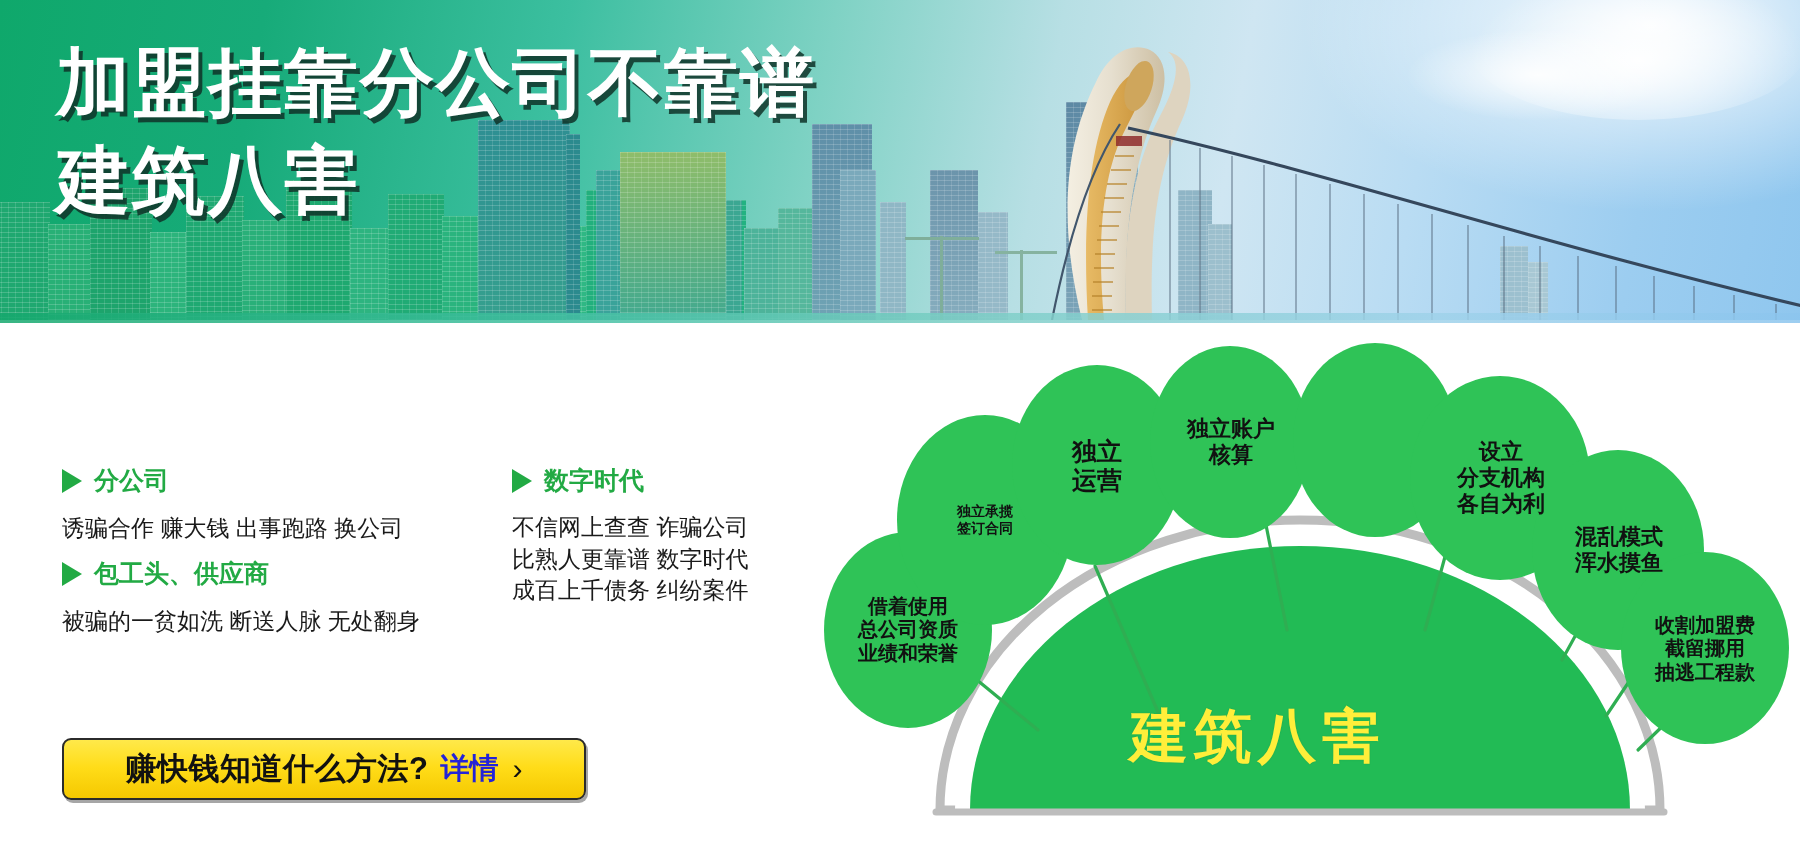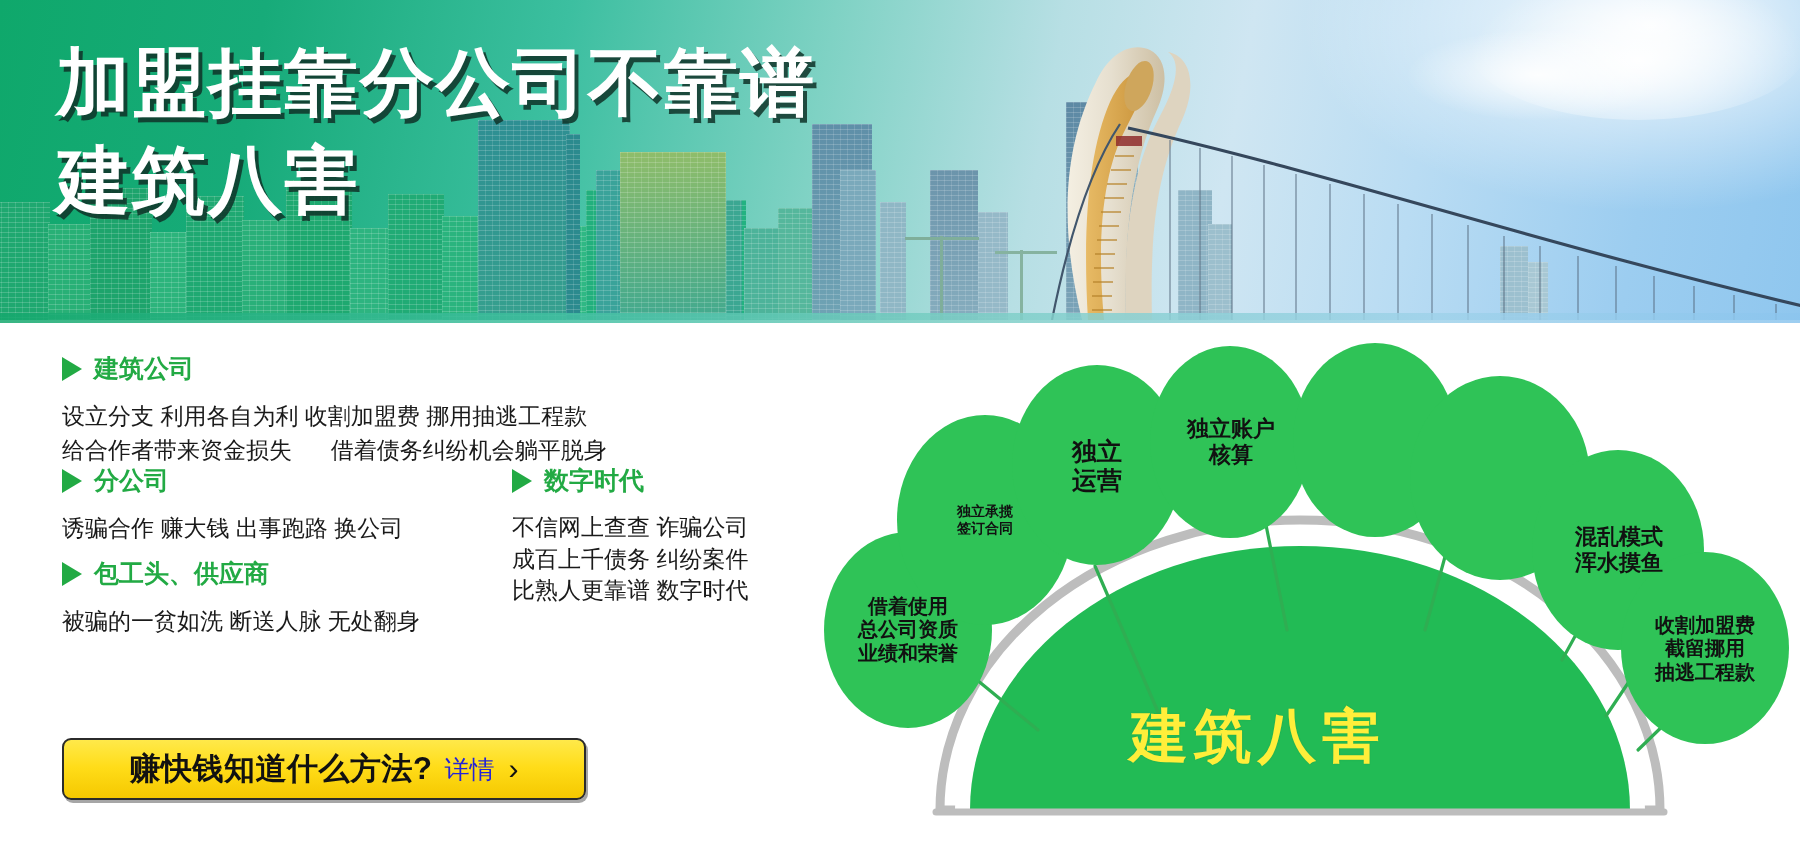--- a/index.html
+++ b/index.html
@@ -39,21 +39,21 @@
   .grp-head{display:flex;align-items:center;gap:12px;}
   .tri{width:0;height:0;border-left:20px solid #22aa44;border-top:12px solid transparent;border-bottom:12px solid transparent;}
   .grp-title{font-size:25px;font-weight:bold;color:#22aa44;white-space:nowrap;}
   .grp-line{font-size:23px;color:#1a1a1a;white-space:nowrap;line-height:1.38;}
 
   
   .cta{position:absolute;left:62px;top:406px;width:520px;height:58px;border-radius:9px;
        border:2px solid #2b2b2b;background:linear-gradient(to bottom,#ffe94a 0%,#ffdc18 48%,#f5c800 100%);
        display:flex;align-items:center;justify-content:center;box-shadow:2px 3px 0 rgba(0,0,0,.35);}
   .cta-main{font-size:31px;font-weight:bold;color:#111;letter-spacing:.5px;}
-  .cta-link{font-size:25px;font-weight:normal;color:#2323d8;margin-left:12px;}
+  .cta-link{font-size:29px;font-weight:bold;color:#2323d8;margin-left:12px;}
   .cta-chev{font-size:30px;color:#111;margin-left:14px;font-weight:300;}
 
   
   .diagram{position:absolute;left:800px;top:330px;width:1000px;height:514px;}
   .diagram svg{position:absolute;left:0;top:0;}
   .bub{position:absolute;border-radius:50%;background:#2fc357;display:flex;align-items:center;justify-content:center;
        text-align:center;color:#111;font-weight:bold;line-height:1.18;}
   .arch-label{position:absolute;font-size:58px;font-weight:bold;color:#ffee3a;letter-spacing:6px;
        text-shadow:0 0 2px rgba(0,0,0,.10);}
 </style>
@@ -253,32 +253,20 @@
 
     <div class="hero-titles">
       <div class="t1">加盟挂靠分公司不靠谱</div>
       <div class="t2">建筑八害</div>
     </div>
   </div>
   <div class="hero-edge"></div>
 
   <div class="left">
 
-    <div class="grp" style="left:62px;top:20px;">
-      <div class="grp-head">
-        <span class="tri"></span>
-        <span class="grp-title">建筑公司</span>
-      </div>
-      <div class="grp-line" style="margin-top:16px;">设立分支  利用各自为利   收割加盟费  挪用抽逃工程款</div>
-      <div class="grp-line" style="margin-top:2px;">
-        <span>给合作者带来资金损失</span>
-        <span style="display:inline-block;width:26px;"></span>
-        <span class="green">借着债务纠纷机会躺平脱身</span>
-      </div>
-    </div>
 
     <div class="grp" style="left:62px;top:132px;">
       <div class="grp-head">
         <span class="tri"></span>
         <span class="grp-title">分公司</span>
       </div>
       <div class="grp-line" style="margin-top:16px;">诱骗合作 赚大钱     出事跑路 换公司</div>
     </div>
 
     <div class="grp" style="left:62px;top:225px;">
@@ -288,22 +276,22 @@
       </div>
       <div class="grp-line" style="margin-top:16px;">被骗的一贫如洗  断送人脉  无处翻身</div>
     </div>
 
     <div class="grp" style="left:512px;top:132px;">
       <div class="grp-head">
         <span class="tri"></span>
         <span class="grp-title">数字时代</span>
       </div>
       <div class="grp-line" style="margin-top:15px;">不信网上查查 诈骗公司</div>
+      <div class="grp-line">比熟人更靠谱 数字时代</div>
       <div class="grp-line">成百上千债务 纠纷案件</div>
-      <div class="grp-line">比熟人更靠谱 数字时代</div>
     </div>
 
     <div class="cta">
       <span class="cta-main">赚快钱知道什么方法?</span>
       <span class="cta-link">详情</span>
       <span class="cta-chev">›</span>
     </div>
   </div>
 
   <div class="diagram">
@@ -361,20 +349,27 @@
     </div>
 
     <div class="bub" style="left:366px;top:56px;width:130px;height:112px;font-size:22px;background:none;">
       <div>
         <div>独立账户</div>
         <div>核算</div>
       </div>
     </div>
 
 
+    <div class="bub" style="left:630px;top:76px;width:142px;height:144px;font-size:22px;background:none;">
+      <div>
+        <div>设立</div>
+        <div>分支机构</div>
+        <div>各自为利</div>
+      </div>
+    </div>
 
     <div class="bub" style="left:748px;top:160px;width:142px;height:120px;font-size:22px;background:none;">
       <div>
         <div>混乱模式</div>
         <div>浑水摸鱼</div>
       </div>
     </div>
 
     <div class="bub" style="left:833px;top:245px;width:144px;height:148px;font-size:20px;background:none;">
       <div>

